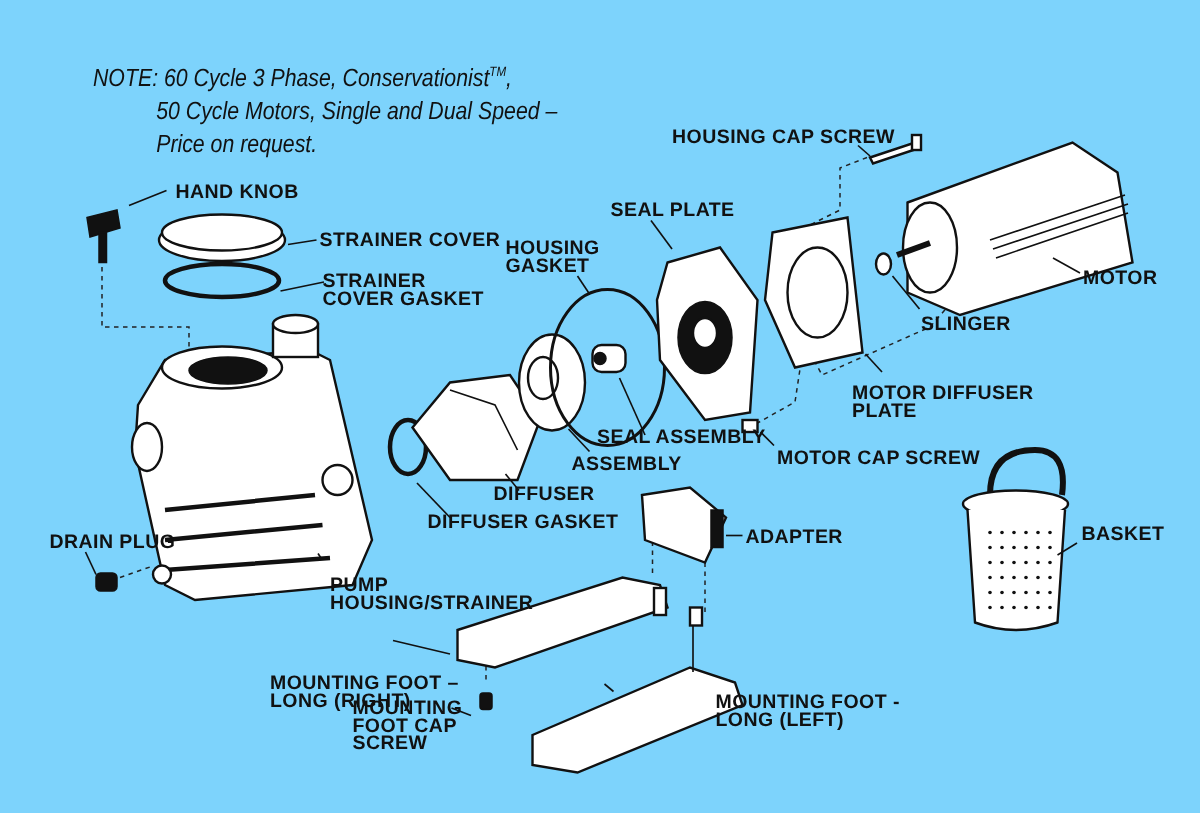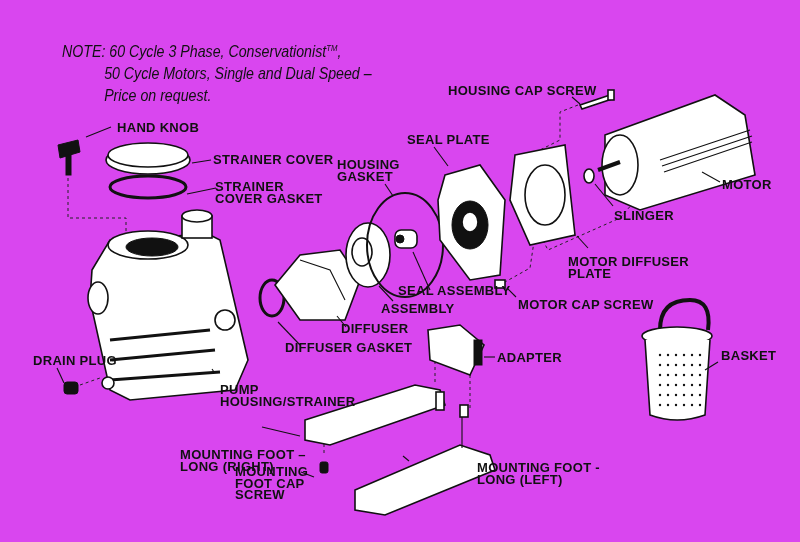--- a/index.html
+++ b/index.html
@@ -1,16 +1,16 @@
 <!DOCTYPE html>
 <html><head>
 <meta charset="utf-8">
 <style>
   html,body{margin:0;padding:0;background:#fff;}
-  #canvas{position:relative;width:800px;height:542px;background:#d946ef;overflow:hidden;font-family:"Liberation Sans",sans-serif;color:#111;}
+  #canvas{position:relative;width:800px;height:542px;background:#7dd3fc;overflow:hidden;font-family:"Liberation Sans",sans-serif;color:#111;}
   .note{position:absolute;left:62px;top:36px;font-family:"Liberation Sans",sans-serif;font-style:italic;font-size:16.5px;line-height:22px;color:#111;transform:scaleX(0.86);transform-origin:left top;}
   .note .ind{padding-left:49px;display:block;}
   .note sup{font-size:9px;}
   .lbl{position:absolute;font-family:"Liberation Sans",sans-serif;font-weight:bold;font-size:13px;line-height:11.5px;letter-spacing:0.3px;color:#111;white-space:pre;}
   svg#art{position:absolute;left:0;top:0;}
   .ln{stroke:#111;stroke-width:1.1;fill:none;}
   .dash{stroke:#222;stroke-width:1;stroke-dasharray:3 3;fill:none;}
   .part{stroke:#111;stroke-width:1.6;fill:#fff;}
   .dark{fill:#111;stroke:#111;}
 </style>
@@ -211,21 +211,21 @@
 GASKET</div>
   <div class="lbl" style="left:215px;top:181px;">STRAINER
 COVER GASKET</div>
   <div class="lbl" style="left:722px;top:179px;">MOTOR</div>
   <div class="lbl" style="left:614px;top:210px;">SLINGER</div>
   <div class="lbl" style="left:568px;top:256px;">MOTOR DIFFUSER
 PLATE</div>
   <div class="lbl" style="left:398px;top:285px;">SEAL ASSEMBLY</div>
   <div class="lbl" style="left:518px;top:299px;">MOTOR CAP SCREW</div>
   <div class="lbl" style="left:381px;top:303px;">ASSEMBLY</div>
-  <div class="lbl" style="left:329px;top:323px;margin-left:12px;">DIFFUSER</div>
+  <div class="lbl" style="left:329px;top:323px;">DIFFUSER</div>
   <div class="lbl" style="left:285px;top:342px;">DIFFUSER GASKET</div>
   <div class="lbl" style="left:497px;top:352px;">ADAPTER</div>
   <div class="lbl" style="left:721px;top:350px;">BASKET</div>
   <div class="lbl" style="left:33px;top:355px;">DRAIN PLUG</div>
   <div class="lbl" style="left:220px;top:366px;margin-top:18px;">PUMP
 HOUSING/STRAINER</div>
   <div class="lbl" style="left:180px;top:409px;margin-top:40px;">MOUNTING FOOT –
 LONG (RIGHT)</div>
   <div class="lbl" style="left:477px;top:462px;">MOUNTING FOOT -
 LONG (LEFT)</div>

